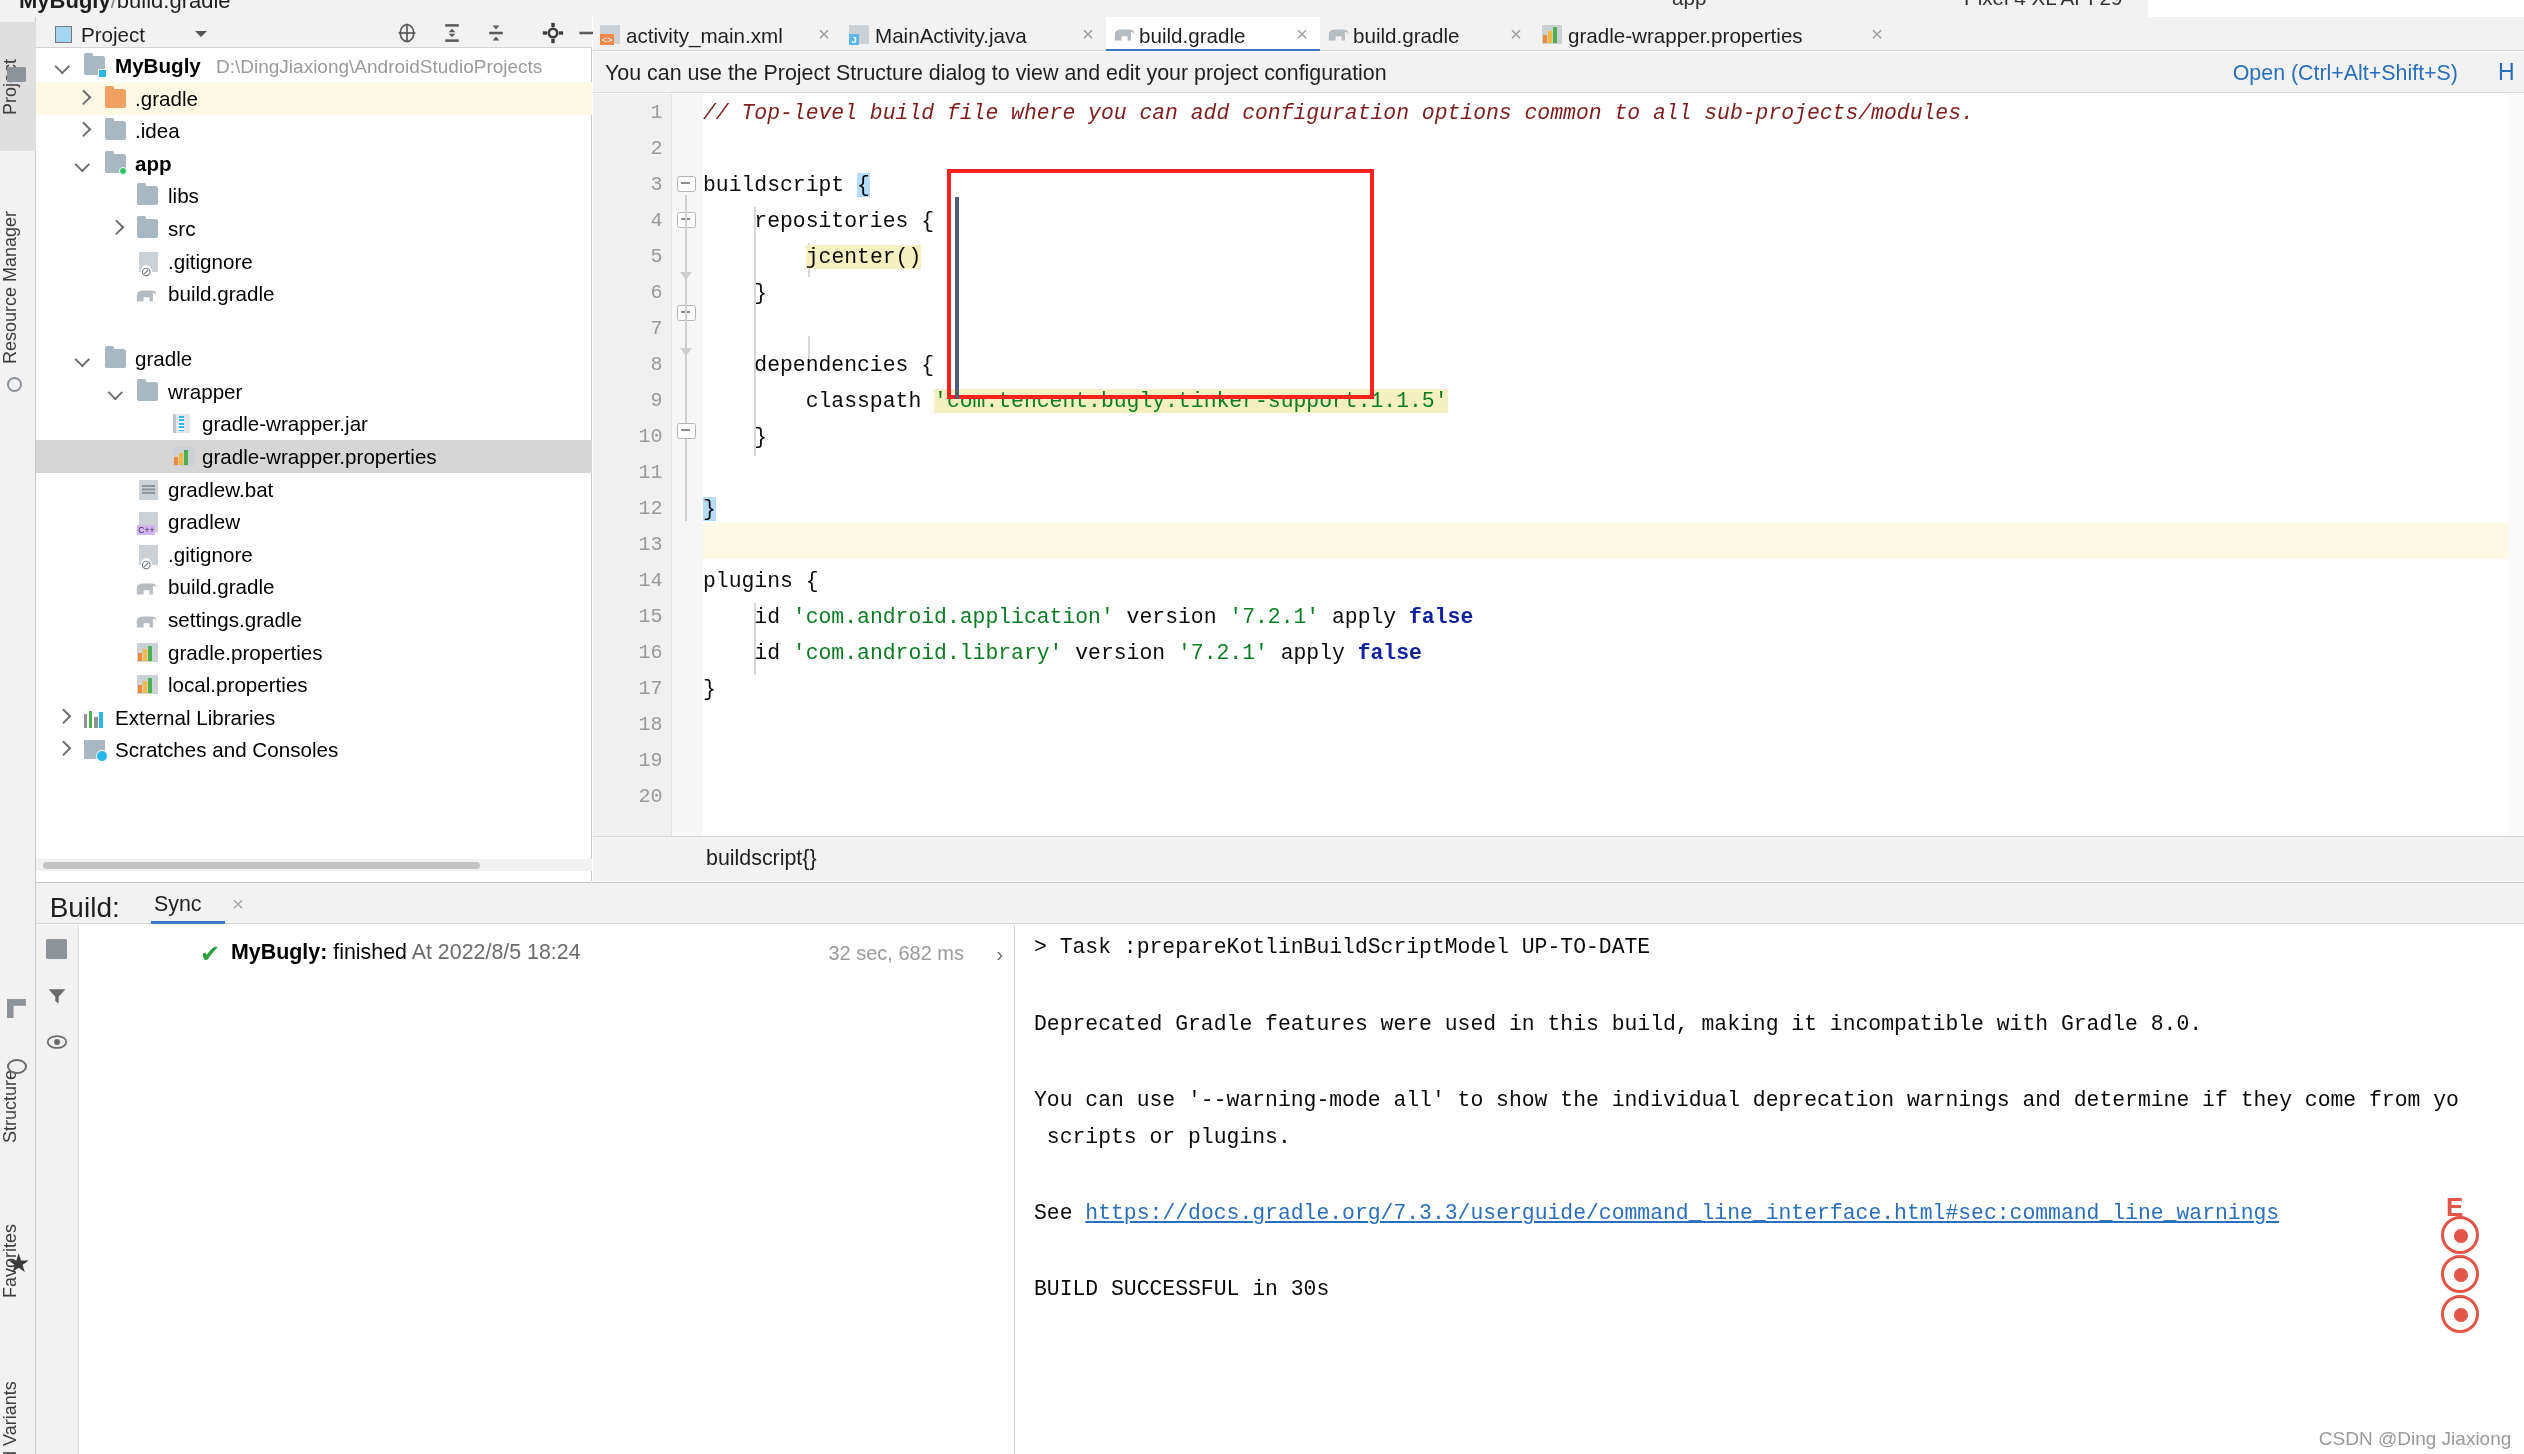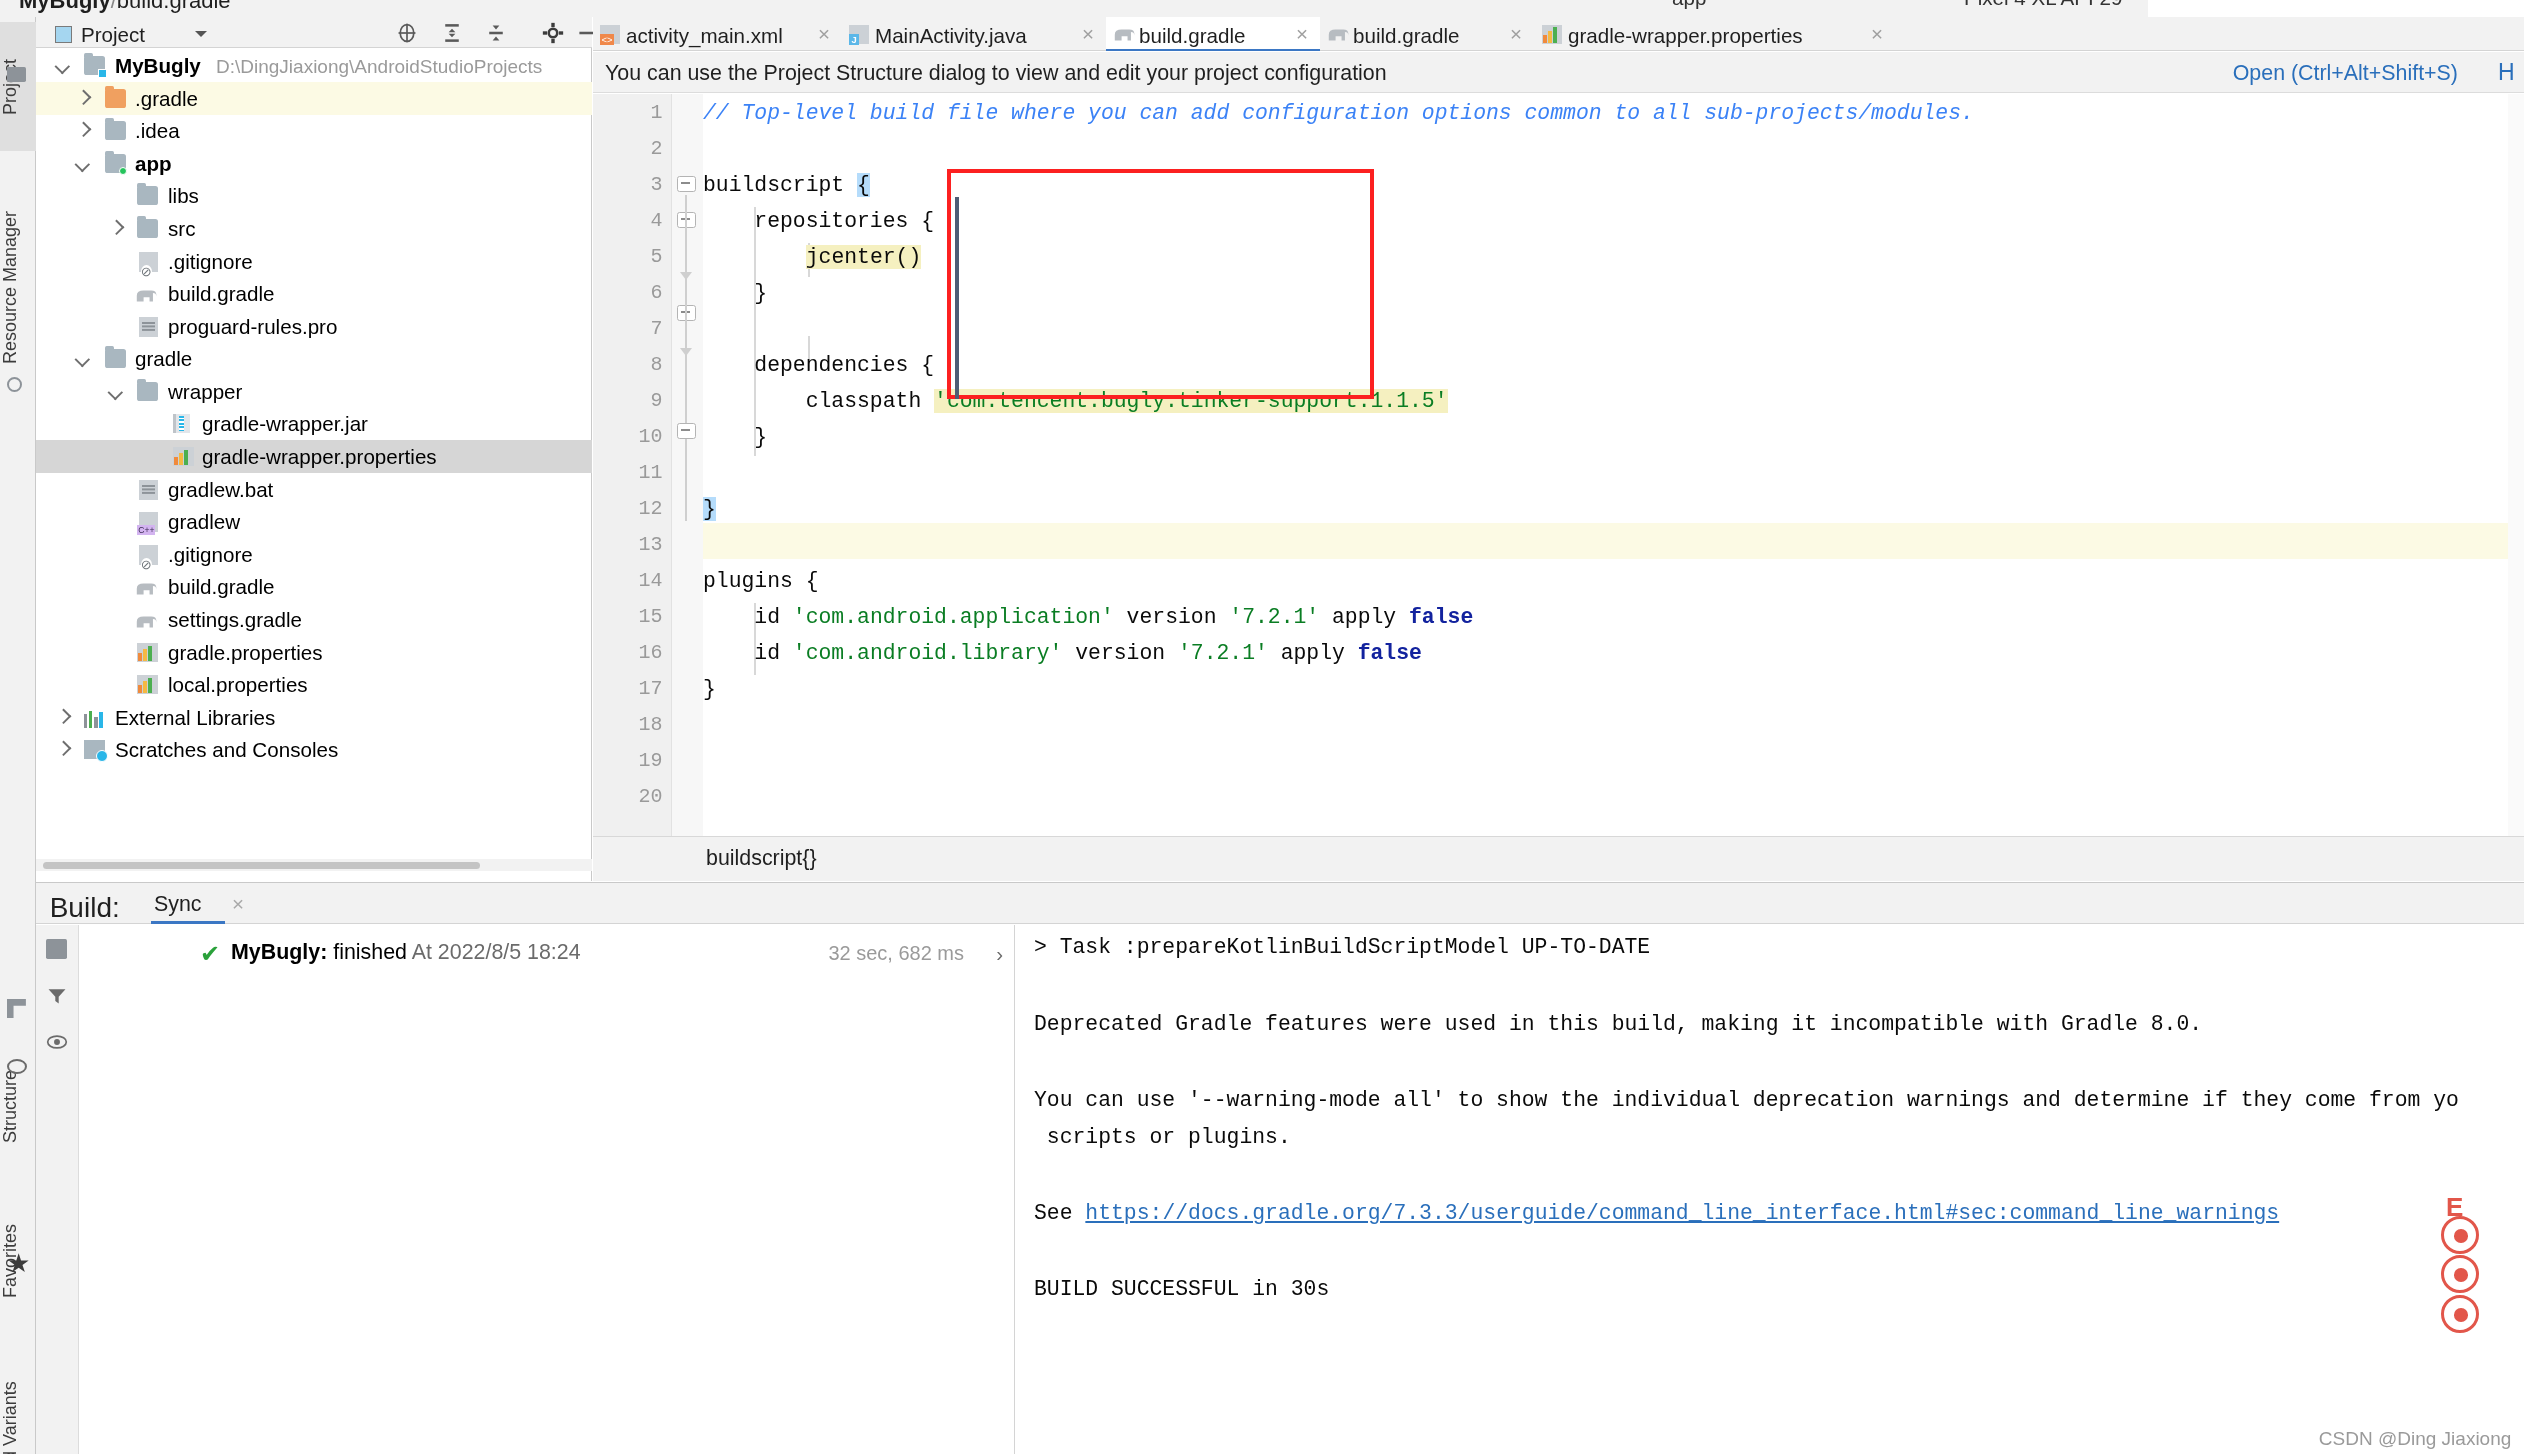--- a/index.html
+++ b/index.html
@@ -116,21 +116,21 @@
   .fold:after{content:''; position:absolute; left:4.3px; top:6px; width:8.6px;height:1.7px;background:#8c8c8c;}
   .foldline { position:absolute; left:13px; width:1.7px; background:#cfcfcf; }
   .foldend { position:absolute; left:7.7px; width:12px; height:8.6px; }
   .foldend:before{content:''; position:absolute; left:0;top:0;width:0;height:0;
     border-left:6px solid transparent;border-right:6px solid transparent;border-top:8.6px solid #cfcfcf;}
 
   .code { position:absolute; left:110px; top:77px; right:0; bottom:45px; background:#fff;
     font-family:"Liberation Mono", monospace; font-size:21.4px; color:#0a0a0a; overflow:hidden;}
   .cl { position:absolute; left:0; white-space:pre; }
   .rowhl { position:absolute; left:0; width:100%; height:36px; background:#fcfae4; }
-  .cmt { color:#3b82f6; font-style:italic; }
+  .cmt { color:#7f1d1d; font-style:italic; }
   .str { color:#0a7d23; }
   .kw  { color:#12229e; font-weight:bold; }
   .yhl { background:#f5f0c0; }
   .bhl { background:#b5dcfb; }
 
   .redbox { position:absolute; border:4.3px solid #fc2020; pointer-events:none; }
   .cursorbar { position:absolute; width:4.3px; background:#4d5d75; }
   .indentline { position:absolute; width:1.7px; background:#d8d8d8; }
 
   .statusline { position:absolute; left:0; bottom:0; width:1932px; height:45px; background:#f2f2f2;
@@ -316,24 +316,20 @@
 
       <div class="row" style="top:228px;">
         <div class="elephant" style="left:99px;">
           <svg width="24" height="17" viewBox="0 0 28 20">
               <path d="M2 16 L2 9 Q2 3 10 3 L19 3 Q25 3 25 8 L25 10 Q25 6 21 6 L21 16 L17 16 L17 11 L10 11 L10 16 Z" fill="#b7bcc1"></path>
             </svg>
         </div>
         <div class="tlabel" style="left:132px;">build.gradle</div>
       </div>
 
-      <div class="row" style="top:261px;">
-        <div class="ic ic-doc" style="left:103px; width:19px; height:20.6px;"></div>
-        <div class="tlabel" style="left:132px;">proguard-rules.pro</div>
-      </div>
 
       <div class="row" style="top:293px;">
         <div class="arrow down" style="left:39px;"></div>
         <div class="ic ic-folder" style="left:69px;"></div>
         <div class="tlabel" style="left:99px;">gradle</div>
       </div>
 
       <div class="row" style="top:326px;">
         <div class="arrow down" style="left:72px;"></div>
         <div class="ic ic-folder" style="left:101px;"></div>

